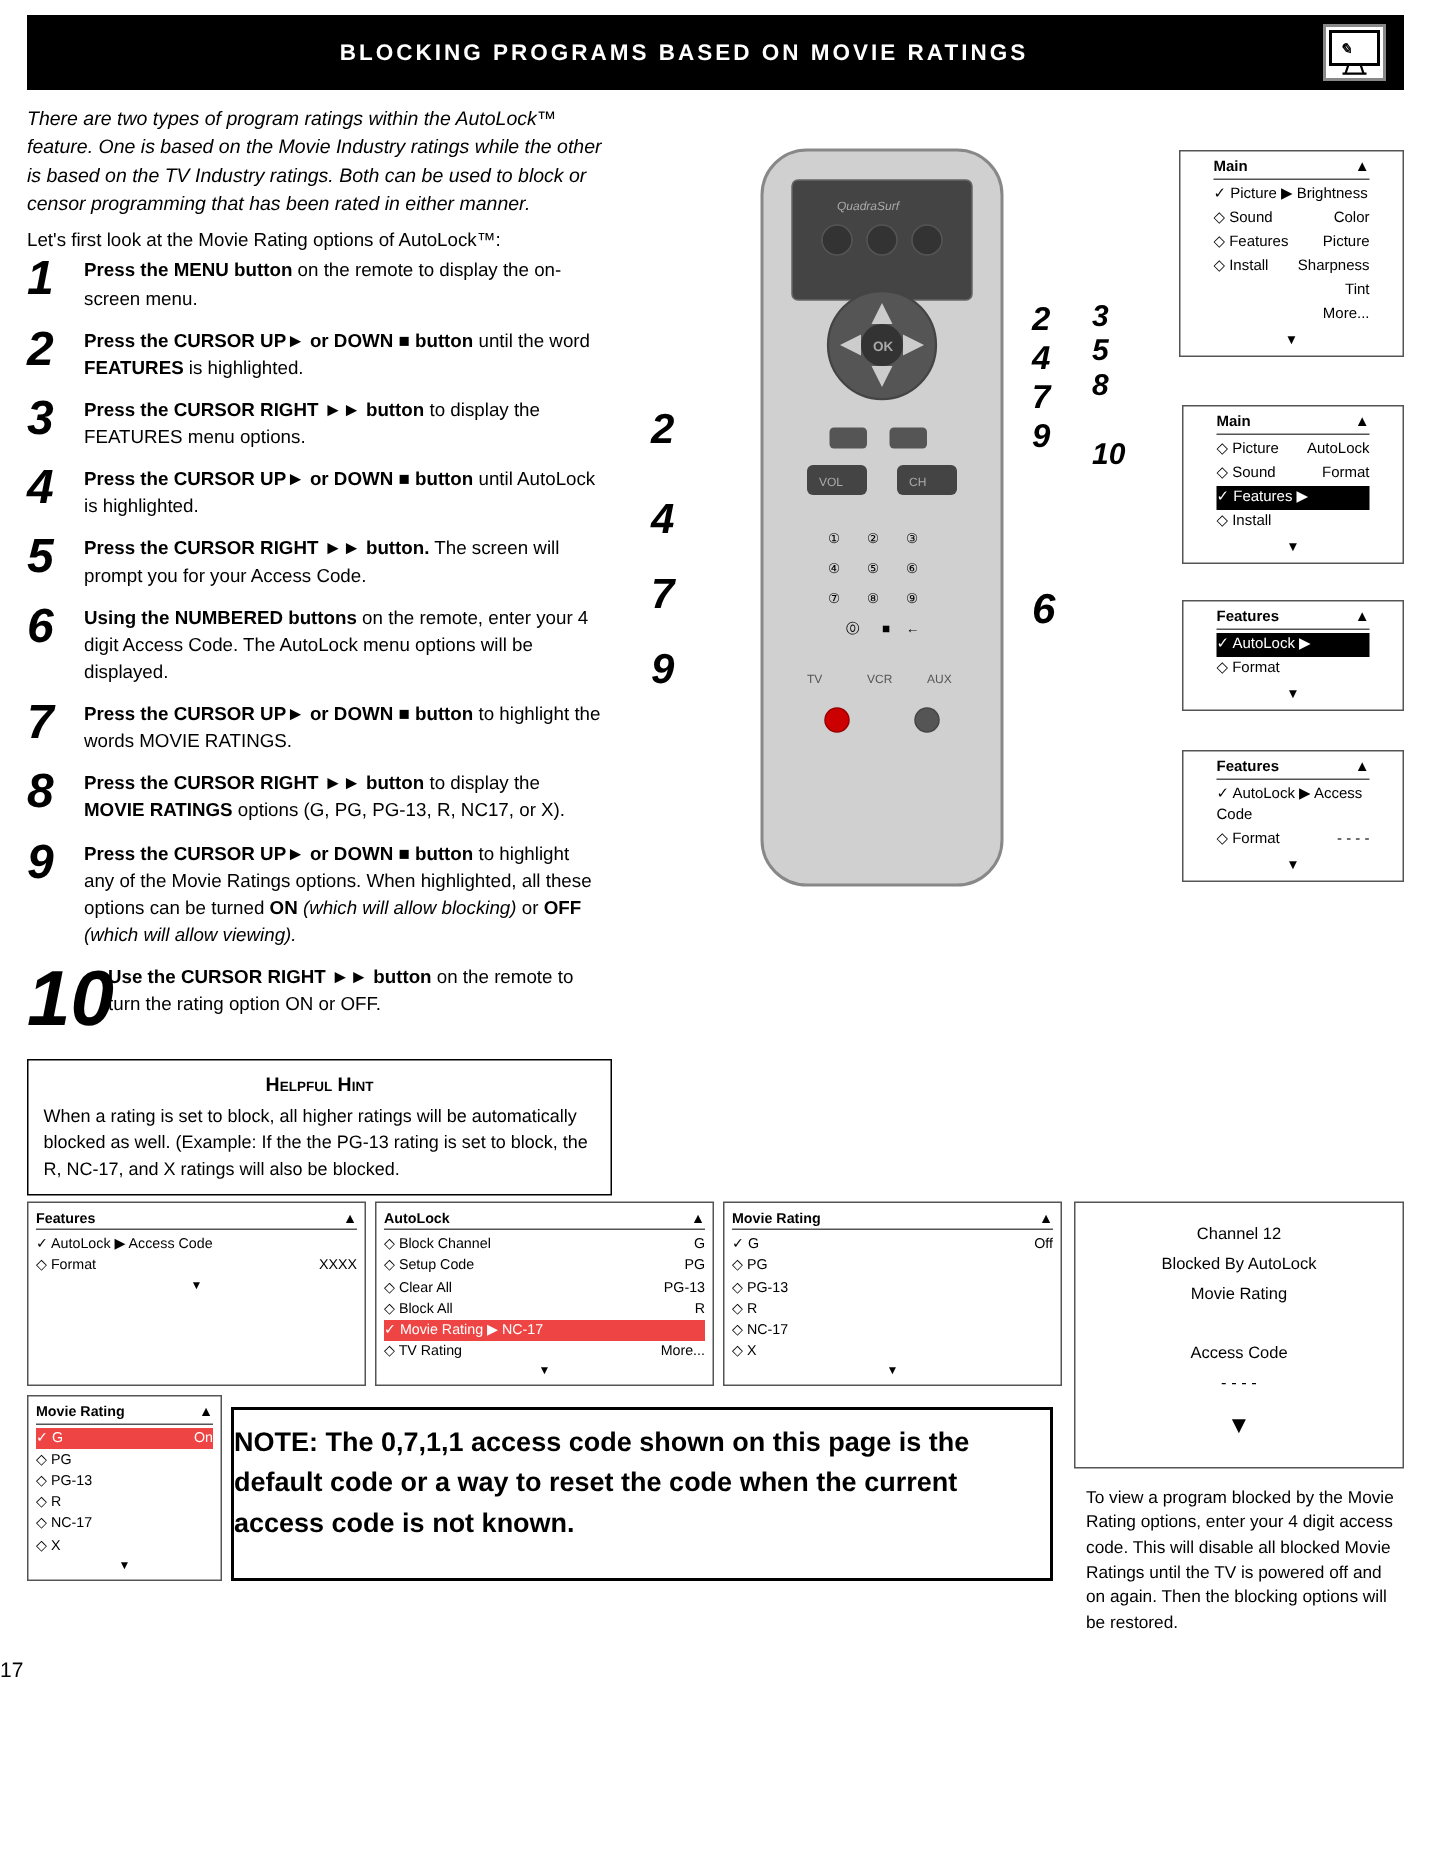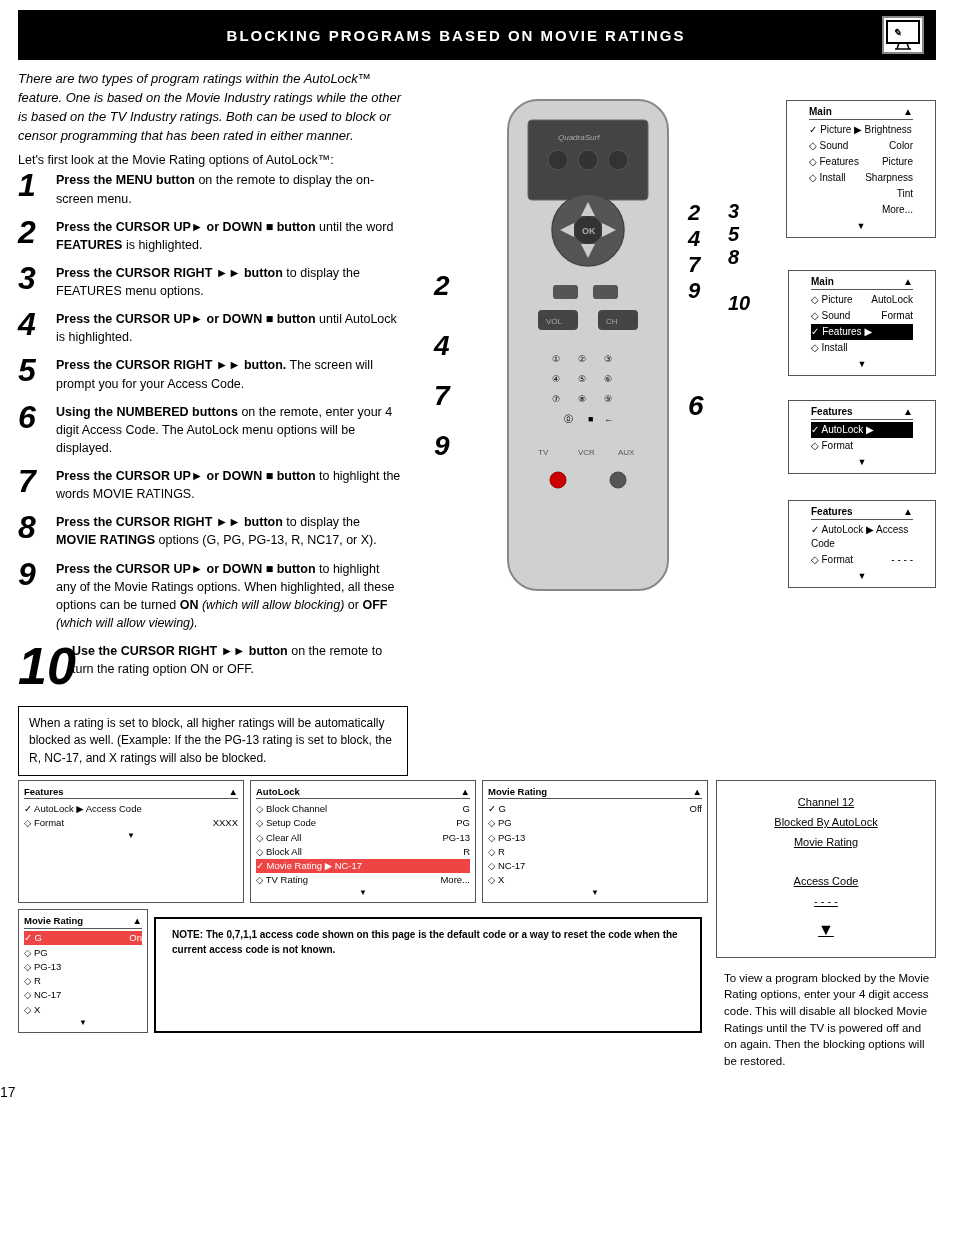--- a/index.html
+++ b/index.html
@@ -178,22 +178,22 @@
     .bottom-panel .panel-row.highlighted {
       background: #ef4444;
       color: #fff;
     }
     .scroll-ind { text-align: center; font-size: 8px; }
 
     
     .note-box {
       border: 2px solid #000;
       background: #fff;
-      padding: 8px 16px;
-      font-size: 10px;
+      padding: 8px 0;
+      font-size: 18px;
       font-weight: bold;
       line-height: 1.5;
       margin: 8px 6px 0 0;
       flex: 1.2;
     }
 
     
     .side-note-text {
       font-size: 11.5px;
       line-height: 1.45;
@@ -316,20 +316,23 @@
       <div class="step">
         <div class="step-num large">10</div>
         <div class="step-text">
           <b>Use the CURSOR RIGHT ►► button</b> on the remote to turn the rating option ON or OFF.
         </div>
       </div>
 
     </div>
 
     <div class="hint-box">
+      <div class="hint-title">
+        <span>Helpful Hint</span>
+      </div>
       <div class="hint-text">When a rating is set to block, all higher ratings will be automatically blocked as well. (Example: If the the PG-13 rating is set to block, the R, NC-17, and X ratings will also be blocked.</div>
     </div>
 
   </div>
 
   <div class="right-col">
 
     <div style="position:relative; width:100%; height:560px;">
 
       <div style="position:absolute; left:60px; top:20px; z-index:1;">
@@ -595,21 +598,21 @@
 
       <div class="note-box">
         <span>NOTE: The 0,7,1,1 access code shown on this page is the default code or a way to reset the code when the current access code is not known.</span>
       </div>
 
     </div>
   </div>
 
   <div style="display:flex; flex-direction:column; gap:8px; width:220px; flex-shrink:0;">
 
-    <div style="border:1.5px solid #555; padding:12px 10px; text-align:center; font-size:11px; line-height:1.8;text-decoration:underline;">
+    <div style="border:1.5px solid #555; padding:12px 10px; text-align:center; font-size:11px; line-height:1.8;">
       <div>Channel 12</div>
       <div>Blocked By AutoLock</div>
       <div>Movie Rating</div>
       <br>
       <div>Access Code</div>
       <div>- - - -</div>
       
       <div style="font-size:16px; margin-top:4px;">▼</div>
     </div>
 

